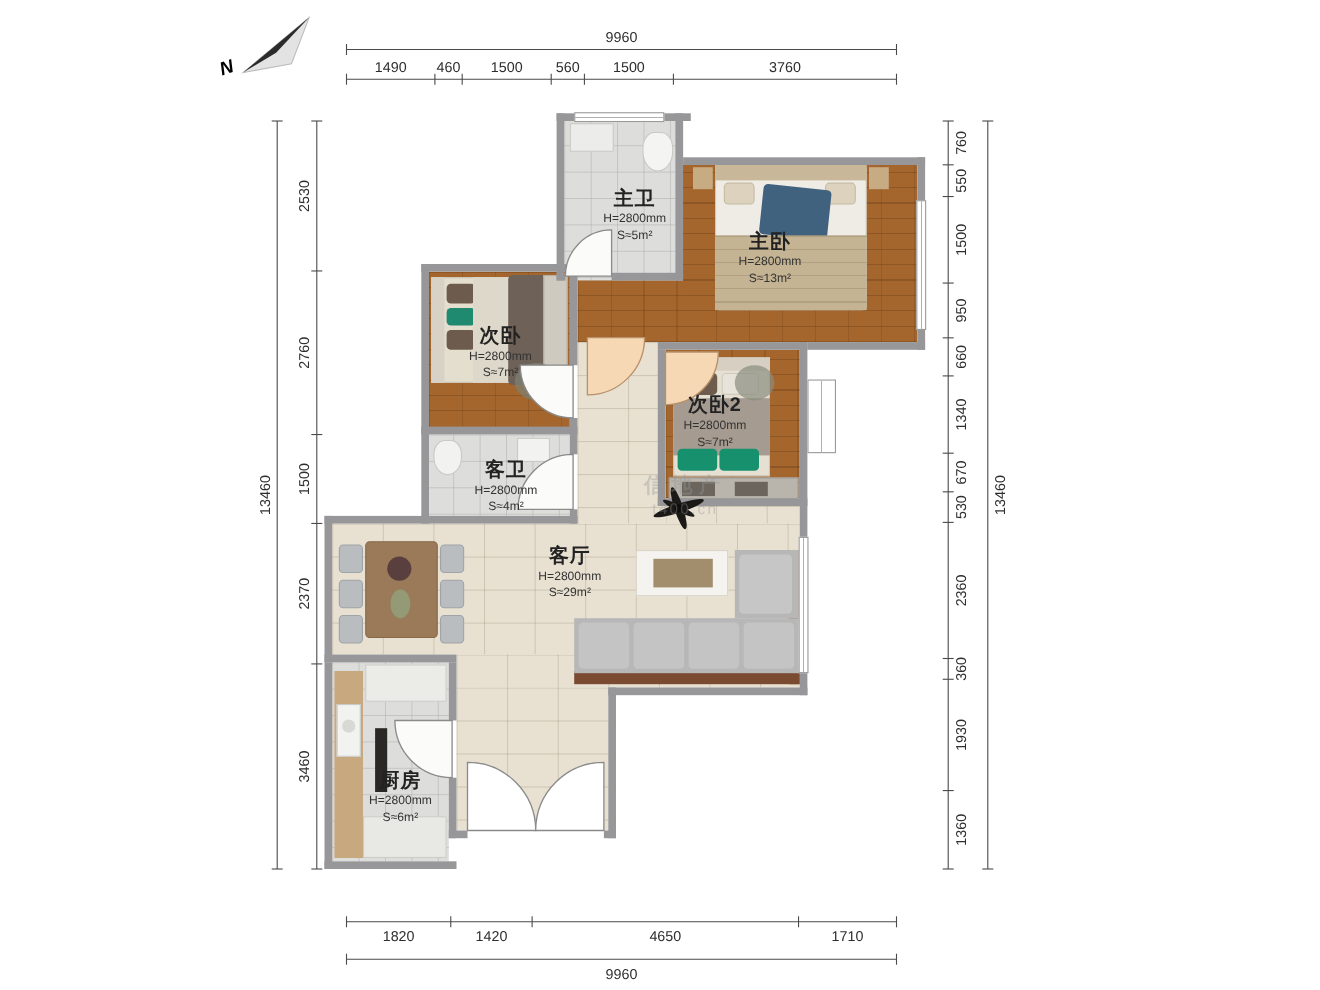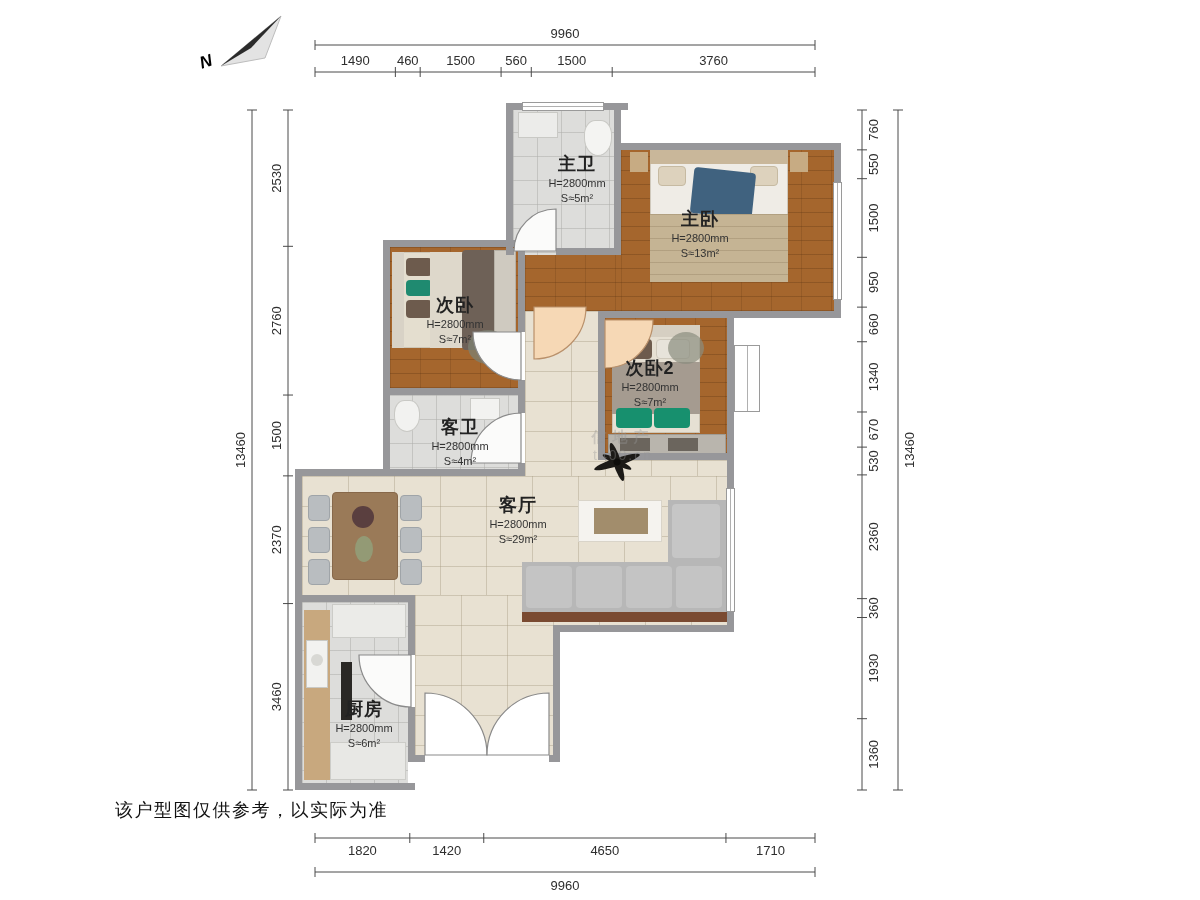--- a/index.html
+++ b/index.html
@@ -25,21 +25,21 @@
   .win-h{background-image:linear-gradient(180deg,transparent calc(50% - .5px),#b0b0b0 calc(50% - .5px),#b0b0b0 calc(50% + .5px),transparent calc(50% + .5px));}
   
   .furn{position:absolute;box-sizing:border-box;}
   .rd{border-radius:4px;}
   
   .room-label{position:absolute;text-align:center;z-index:40;color:#222;pointer-events:none;}
   .rname{font-size:18px;font-weight:bold;letter-spacing:1px;}
   .rmeta{font-size:11px;color:#333;line-height:1.35;}
   #watermark{position:absolute;left:538px;top:428px;width:170px;text-align:center;z-index:35;
      color:rgba(150,150,150,.38);pointer-events:none;}
-  #watermark .w1{font-size:15px;font-weight:bold;letter-spacing:6px;text-align:center;}
+  #watermark .w1{font-size:19px;font-weight:bold;letter-spacing:6px;text-align:center;}
   #watermark .w2{font-size:14px;letter-spacing:2px;}
   #disclaimer{position:absolute;left:115px;top:798px;font-size:18px;color:#111;letter-spacing:1.5px;z-index:40;}
   svg{position:absolute;left:0;top:0;}
   #plan-svg{z-index:30;pointer-events:none;}
   #dims-svg{z-index:50;pointer-events:none;}
 </style>
 </head>
 <body>
 
 <div id="canvas">
@@ -181,21 +181,21 @@
       <circle r="3.5" fill="#0e0d0b"></circle>
     </g>
 
     <g transform="translate(205,6)">
       <path d="M16,60 L76,10 L60,52 Z" fill="#e3e3e3" stroke="#bdbdbd" stroke-width="1"></path>
       <path d="M16,60 L76,10 L46,42 Z" fill="#2b2b2b"></path>
     </g>
   </svg>
   <div class="abs" style="left:200px;top:52px;font-size:17px;font-weight:bold;font-style:italic;transform:rotate(-18deg);z-index:40">N</div>
 
-  <div class="room-label" style="left:517px;top:152px;width:120px">
+  <div class="room-label" style="left:517px;top:168px;width:120px">
     <div class="rname">主卫</div>
     <div class="rmeta">H=2800mm</div>
     <div class="rmeta">S≈5m²</div>
   </div>
   <div class="room-label" style="left:640px;top:207px;width:120px">
     <div class="rname">主卧</div>
     <div class="rmeta">H=2800mm</div>
     <div class="rmeta">S≈13m²</div>
   </div>
   <div class="room-label" style="left:395px;top:293px;width:120px">
@@ -222,21 +222,20 @@
     <div class="rname">厨房</div>
     <div class="rmeta">H=2800mm</div>
     <div class="rmeta">S≈6m²</div>
   </div>
 
   <div id="watermark">
     <div class="w1">信地产</div>
     <div class="w2">t400.cn</div>
   </div>
 
-  <div id="disclaimer">该户型图仅供参考，以实际为准</div>
 
   <svg id="dims-svg" width="1200" height="900" viewBox="0 0 1200 900">
       <line x1="315" y1="45" x2="815" y2="45" stroke="#4a4a4a" stroke-width="1"></line>
       <line x1="315" y1="40" x2="315" y2="50" stroke="#4a4a4a" stroke-width="1"></line>
       <line x1="815" y1="40" x2="815" y2="50" stroke="#4a4a4a" stroke-width="1"></line>
       <text x="565" y="38" fill="#2e2e2e" font-size="13" text-anchor="middle" font-family="&quot;Liberation Sans&quot;,&quot;DejaVu Sans&quot;,sans-serif">9960</text>
       <line x1="315" y1="72" x2="815" y2="72" stroke="#4a4a4a" stroke-width="1"></line>
       <line x1="315" y1="67" x2="315" y2="77" stroke="#4a4a4a" stroke-width="1"></line>
       <text x="355.18338727076593" y="65" fill="#2e2e2e" font-size="13" text-anchor="middle" font-family="&quot;Liberation Sans&quot;,&quot;DejaVu Sans&quot;,sans-serif">1490</text>
       <line x1="395.3667745415318" y1="67" x2="395.3667745415318" y2="77" stroke="#4a4a4a" stroke-width="1"></line>

